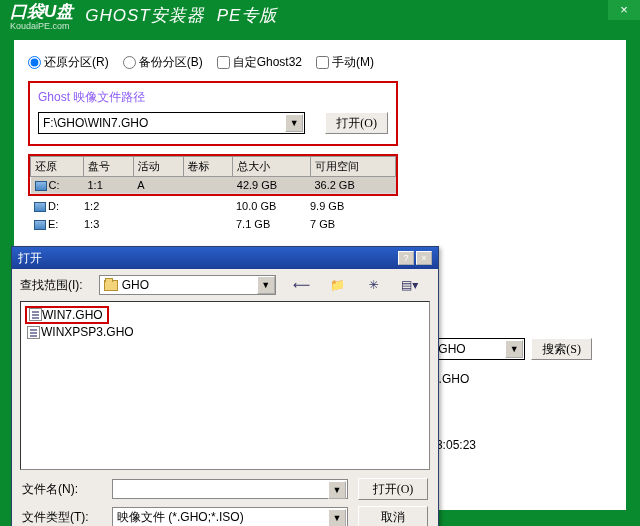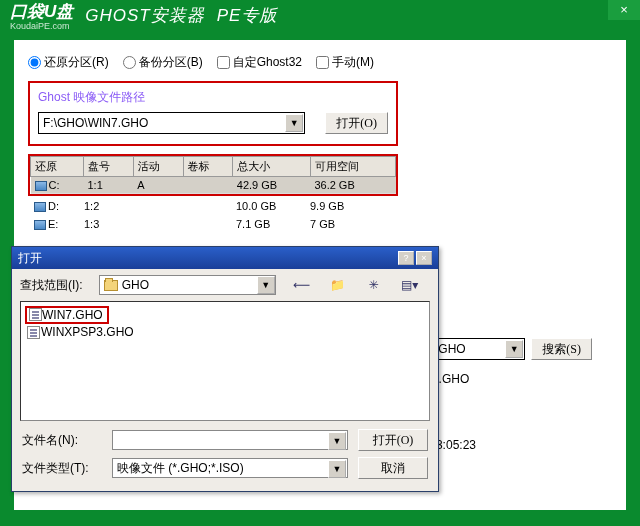--- a/index.html
+++ b/index.html
@@ -36,21 +36,21 @@
 .file-dialog { position: absolute; left: 11px; top: 246px; width: 428px; background: #efece7; border: 1px solid #2a3f6a; box-shadow: 2px 2px 4px rgba(0,0,0,0.3); }
 .fd-title { background: linear-gradient(#2a5fc9,#1a3f99); color: #fff; height: 22px; display: flex; align-items: center; padding: 0 6px; font-size: 12px; justify-content: space-between; }
 .fd-title-btns { display: flex; gap: 2px; }
 .fd-tbtn { width: 16px; height: 14px; background: #d4d0c8; border: 1px outset #fff; font-size: 9px; text-align: center; line-height: 12px; cursor: pointer; }
 .fd-toolbar { display: flex; align-items: center; gap: 16px; padding: 6px 8px; }
 .fd-look { width: 177px; height: 20px; border: 1px solid #888; background: #fff; display: flex; align-items: center; padding: 0 4px; position: relative; }
 .fd-look .combo-btn { right: 0; top: 0; height: 18px; }
 .folder-icon { display: inline-block; width: 14px; height: 11px; background: #f4d47a; border: 1px solid #b89030; margin-right: 4px; position: relative; }
 .folder-icon::before { content: ""; position: absolute; top: -3px; left: 0; width: 6px; height: 3px; background: #f4d47a; border: 1px solid #b89030; border-bottom: none; }
 .tool-icon { width: 20px; height: 20px; border: 1px solid transparent; display: flex; align-items: center; justify-content: center; font-size: 12px; cursor: pointer; color: #336; }
-.fd-list { background: #fff; border: 1px inset #888; margin: 0 8px; height: 120px; padding: 4px; }
+.fd-list { background: #fff; border: 1px inset #888; margin: 0 8px; height: 169px; padding: 4px; }
 .file-row { display: flex; align-items: center; gap: 1px; padding: 1px 2px; font-size: 12px; }
 .file-icon { display: inline-block; width: 13px; height: 13px; border: 1px solid #888; background: #fff; position: relative; }
 .file-icon::after { content: ""; position: absolute; left: 2px; top: 2px; right: 2px; height: 2px; background: #88a; box-shadow: 0 3px 0 #88a, 0 6px 0 #88a; }
 .file-sel { border: 2px solid #cc0000; padding: 0 4px 0 2px; display: inline-flex; }
 .fd-bottom { padding: 8px 10px 12px 10px; display: grid; grid-template-columns: 80px 1fr 70px; gap: 6px 10px; align-items: center; }
 .fd-input { height: 20px; border: 1px solid #888; background: #fff; padding: 0 4px; display: flex; align-items: center; position: relative; }
 </style>
 </head>
 <body>
 

